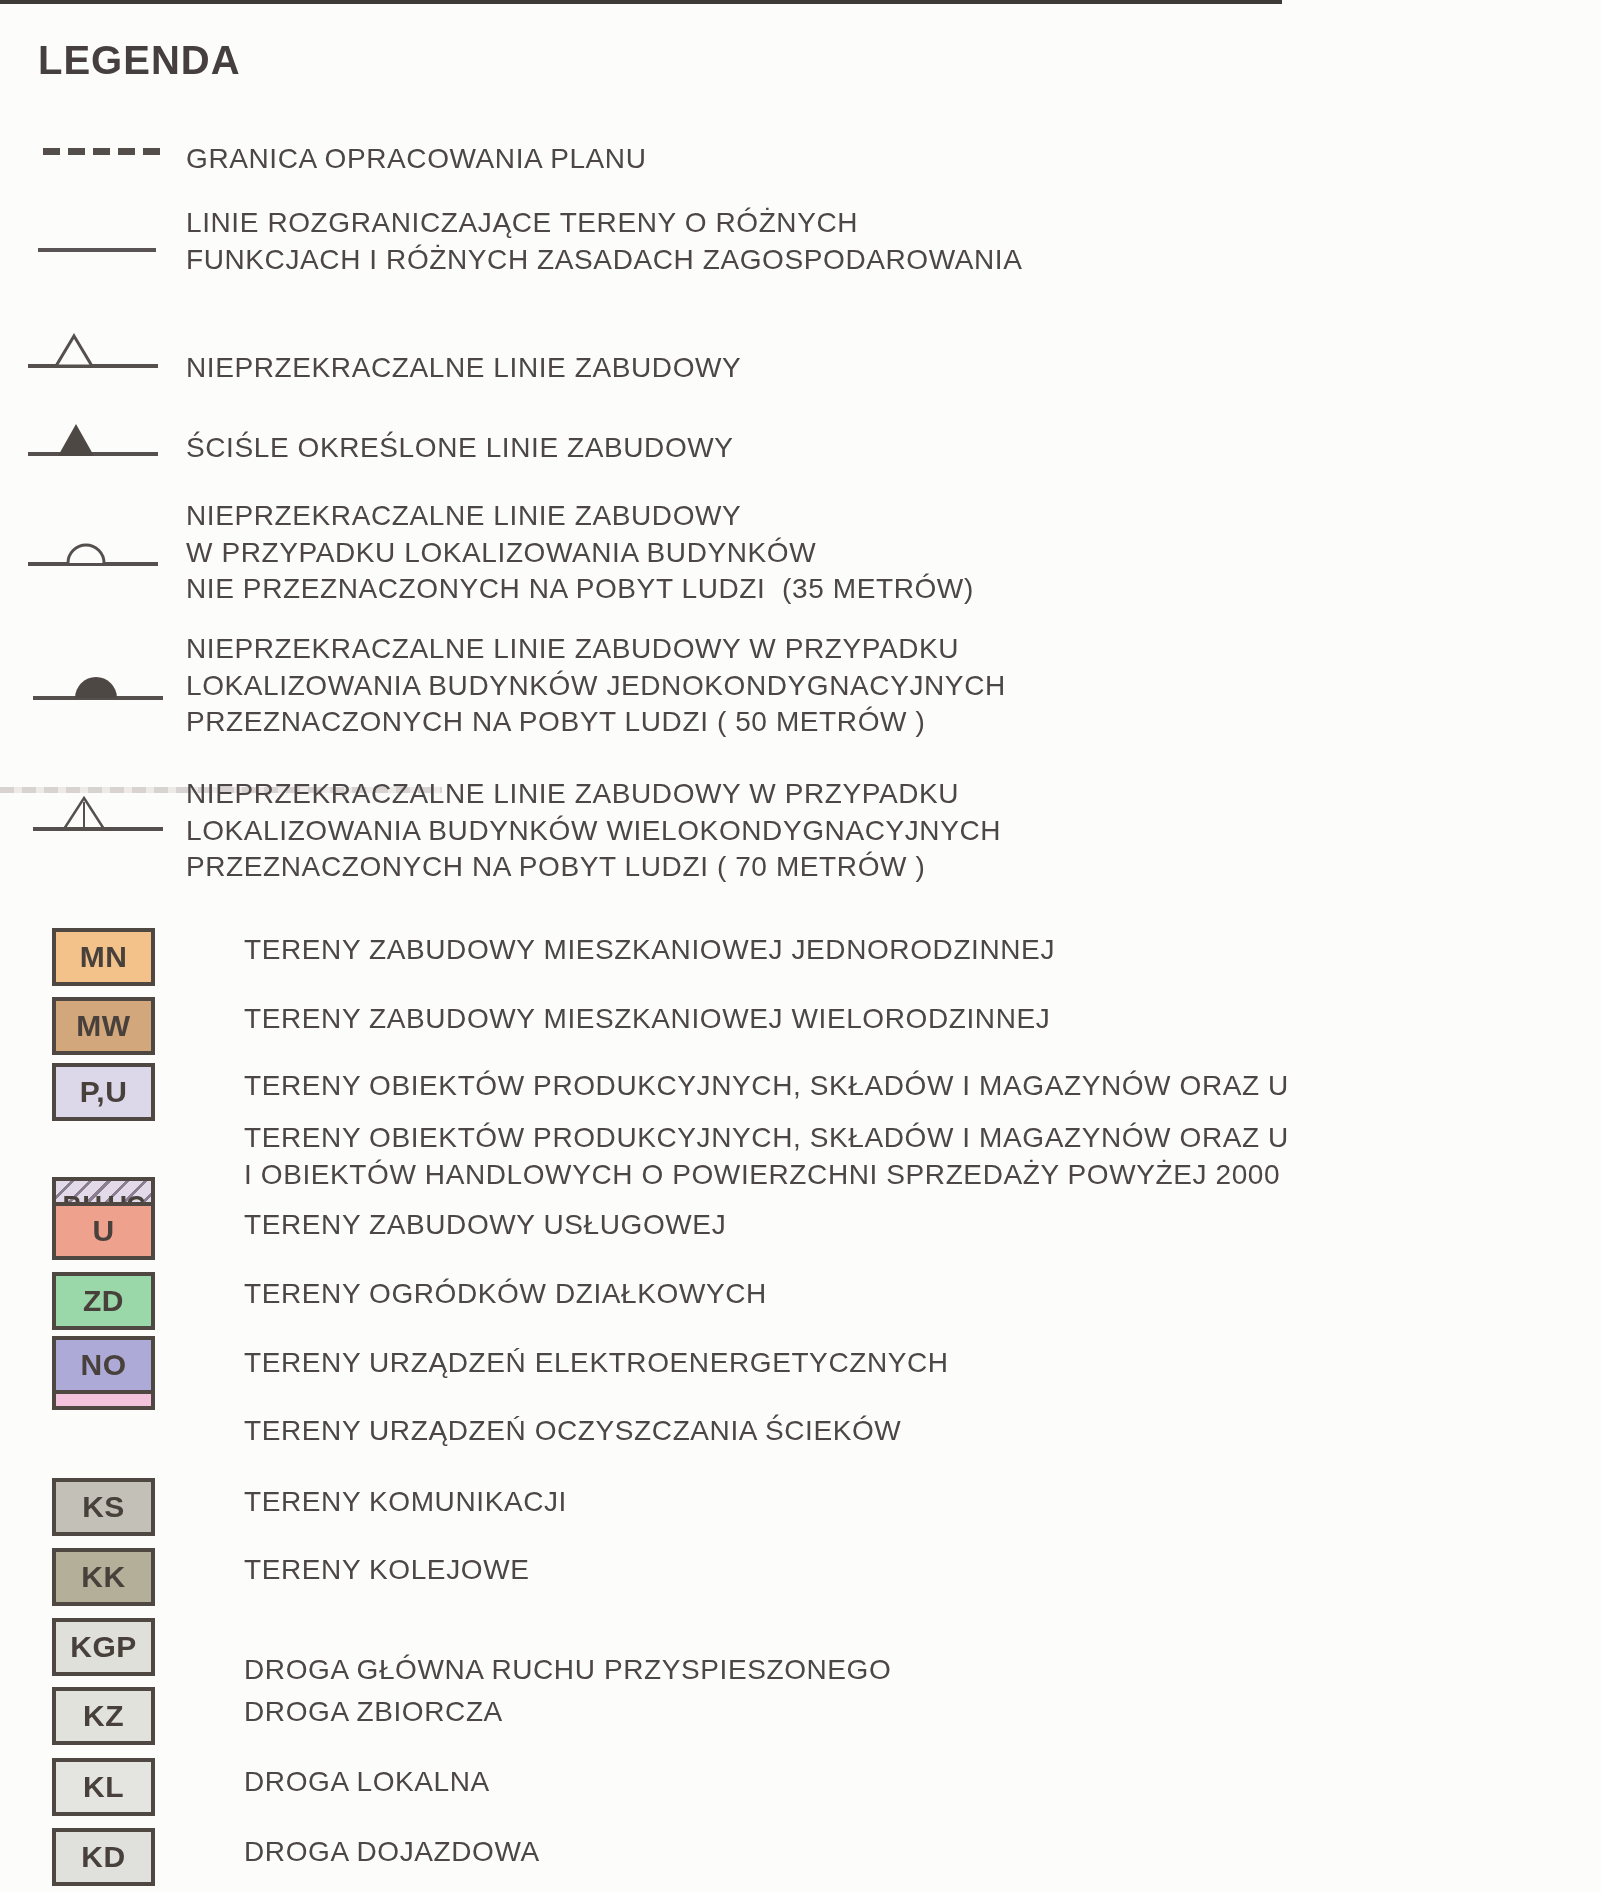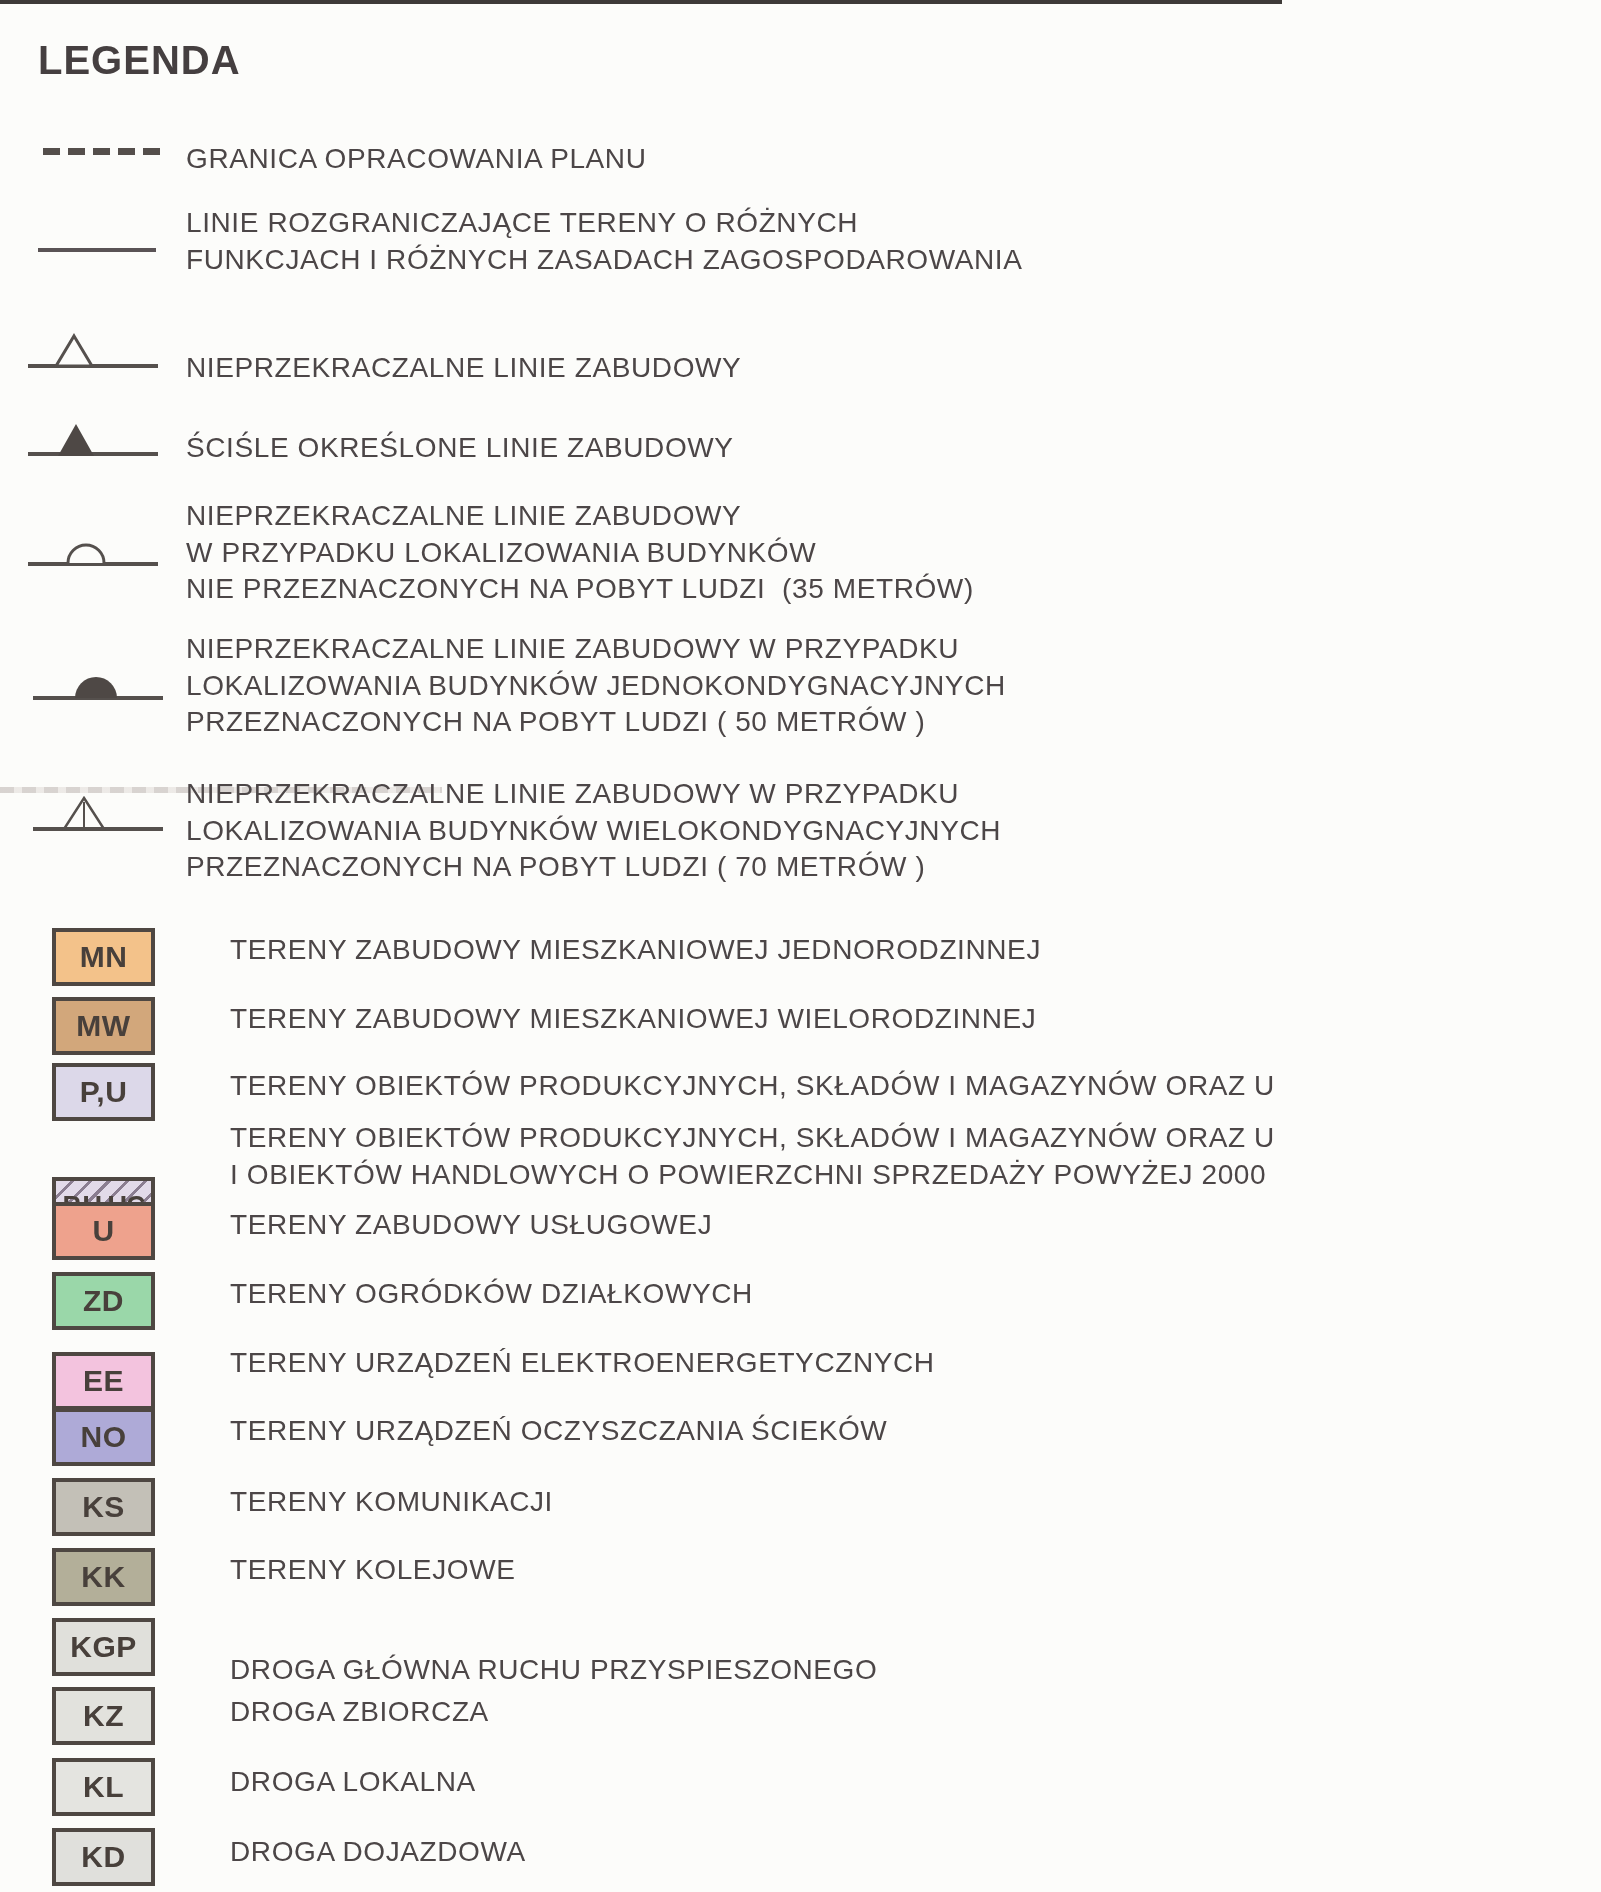--- a/index.html
+++ b/index.html
@@ -18,21 +18,21 @@
     letter-spacing:1px;color:#453f40;
   }
   .tl{
     white-space:pre;
     font-size:28px;
     line-height:36.5px;
     letter-spacing:0.6px;
     color:#4c4647;
   }
   .line-text{left:186px;}
-  .area-text{left:230px;}
+  .area-text{left:244px;}
   
   .sym{left:28px;}
   .dashes{
     left:43px;width:121px;height:7px;
     background:repeating-linear-gradient(90deg,#544e4b 0 17px,transparent 17px 25px);
   }
   .solidline{left:38px;width:118px;height:4px;background:#5a5355;}
   
   .swatch{
     left:52px;width:103px;height:58px;
@@ -165,21 +165,21 @@
   <div class="tl">TERENY OGRÓDKÓW DZIAŁKOWYCH</div>
 </div>
 
 <div class="abs swatch" style="top: 1352px; background-color: rgb(243, 195, 222);">
     <span>EE</span>
   </div>
 <div class="abs area-text" style="top:1345px;">
   <div class="tl">TERENY URZĄDZEŃ ELEKTROENERGETYCZNYCH</div>
 </div>
 
-<div class="abs swatch" style="top: 1408px; background-color: rgb(174, 170, 215);">
+<div class="abs swatch" style="top: 1336px; background-color: rgb(174, 170, 215);">
     <span>NO</span>
   </div>
 <div class="abs area-text" style="top:1413px;">
   <div class="tl">TERENY URZĄDZEŃ OCZYSZCZANIA ŚCIEKÓW</div>
 </div>
 
 <div class="abs swatch" style="top: 1478px; background-color: rgb(195, 192, 183);">
     <span>KS</span>
   </div>
 <div class="abs area-text" style="top:1484px;">

